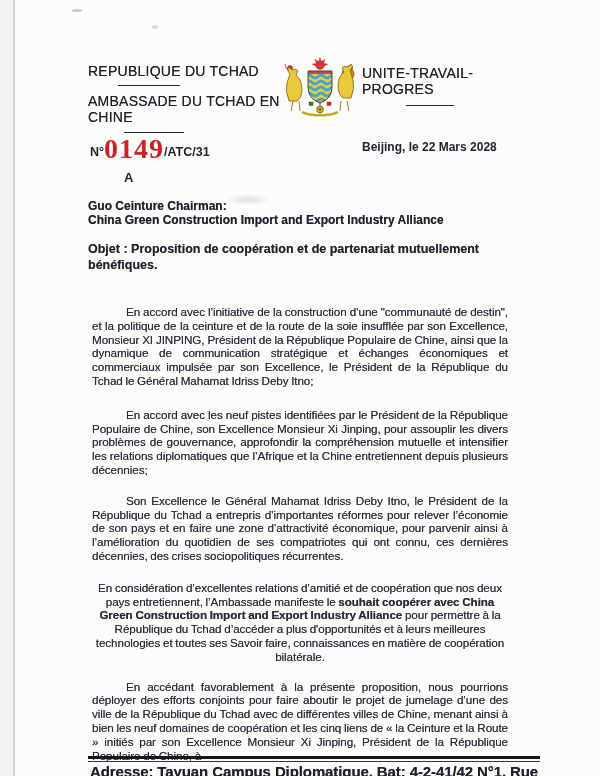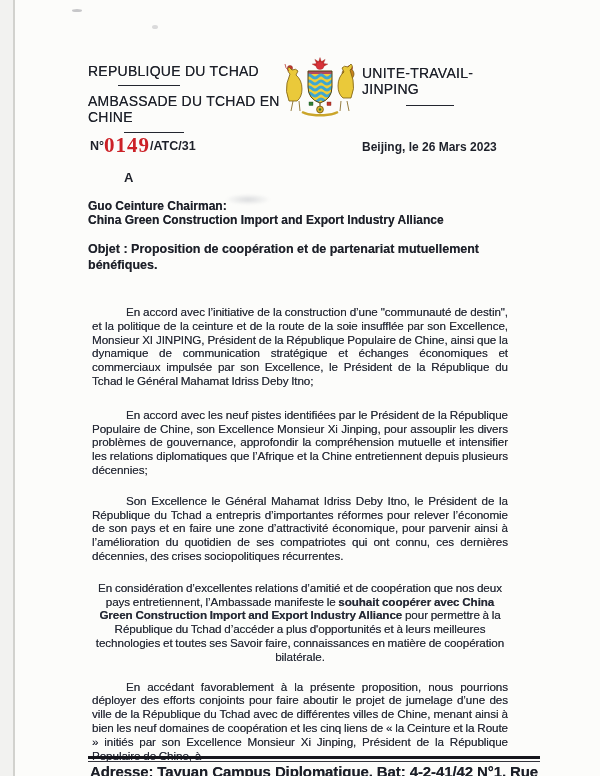--- a/index.html
+++ b/index.html
@@ -24,21 +24,21 @@
   .hdr-rule{height:0;border-top:1.6px solid #23262f;}
   .rule1{width:62px;margin:6px 0 7px 30px;}
   .rule2{width:60px;margin:7px 0 0 36px;}
   .motto{position:absolute;left:362px;top:65px;width:160px;}
   .rule3{width:48px;margin:8px 0 0 44px;}
   .emblem{position:absolute;left:282px;top:57px;}
 
   
   .ref{position:absolute;left:90px;top:133px;white-space:nowrap;}
   .ref-prefix,.ref-suffix{font-size:12.5px;font-weight:bold;color:#1d2029;}
-  .ref-number{font-family:"Liberation Serif", serif;font-size:21px;font-weight:bold;
+  .ref-number{font-family:"Liberation Serif", serif;font-size:28px;font-weight:bold;
     color:#cc2127;letter-spacing:1px;vertical-align:-2px;}
   .dateline{position:absolute;left:362px;top:140px;font-size:12px;font-weight:bold;color:#1d2029;}
 
   .salutation{position:absolute;left:124px;top:170px;font-size:13px;font-weight:bold;color:#1d2029;}
   .recipient{position:absolute;left:88px;top:199px;font-size:12px;font-weight:bold;
     line-height:14px;color:#1d2029;text-shadow:0 0 .3px rgba(29,32,41,.7);}
 
   .objet{position:absolute;left:88px;top:241px;width:440px;font-size:12.5px;font-weight:bold;
     line-height:16px;color:#1d2029;text-shadow:0 0 .3px rgba(29,32,41,.6);}
   .objet-label{}
@@ -128,28 +128,28 @@
     <rect x="27" y="45" width="4" height="3.5" fill="#2e7d32" stroke="#1c4b1e" stroke-width="0.4"></rect>
     <rect x="45" y="45" width="4" height="3.5" fill="#c0392b" stroke="#7c1d14" stroke-width="0.4"></rect>
     <line x1="38" y1="46" x2="38" y2="50" stroke="#57430e" stroke-width="1"></line>
     <circle cx="38" cy="52.5" r="3.4" fill="#d8b02c" stroke="#6b520c" stroke-width="0.8"></circle>
     <circle cx="38" cy="52.5" r="1.2" fill="#2e7d32"></circle>
     <path d="M20 55 q8 4 18 3 q10 1 18 -3" fill="none" stroke="#caa52a" stroke-width="2.4"></path>
   </svg>
 </div>
 
 <div class="hdr-left motto">
-  <div class="hdr-title">UNITE-TRAVAIL- JINPING</div>
+  <div class="hdr-title">UNITE-TRAVAIL- PROGRES</div>
   <div class="hdr-rule rule3"></div>
 </div>
 
 <div class="ref">
   <span class="ref-prefix">N°</span><span class="ref-number">0149</span><span class="ref-suffix">/ATC/31</span>
 </div>
-<div class="dateline">Beijing, le 26 Mars 2023</div>
+<div class="dateline">Beijing, le 22 Mars 2028</div>
 
 <div class="salutation">A</div>
 <div class="recipient">
   <div>Guo Ceinture Chairman:</div>
   <div>China Green Construction Import and Export Industry Alliance</div>
 </div>
 
 <div class="objet">
   <span class="objet-label">Objet</span><span> : </span><span>Proposition de coopération et de partenariat mutuellement bénéfiques.</span>
 </div>

